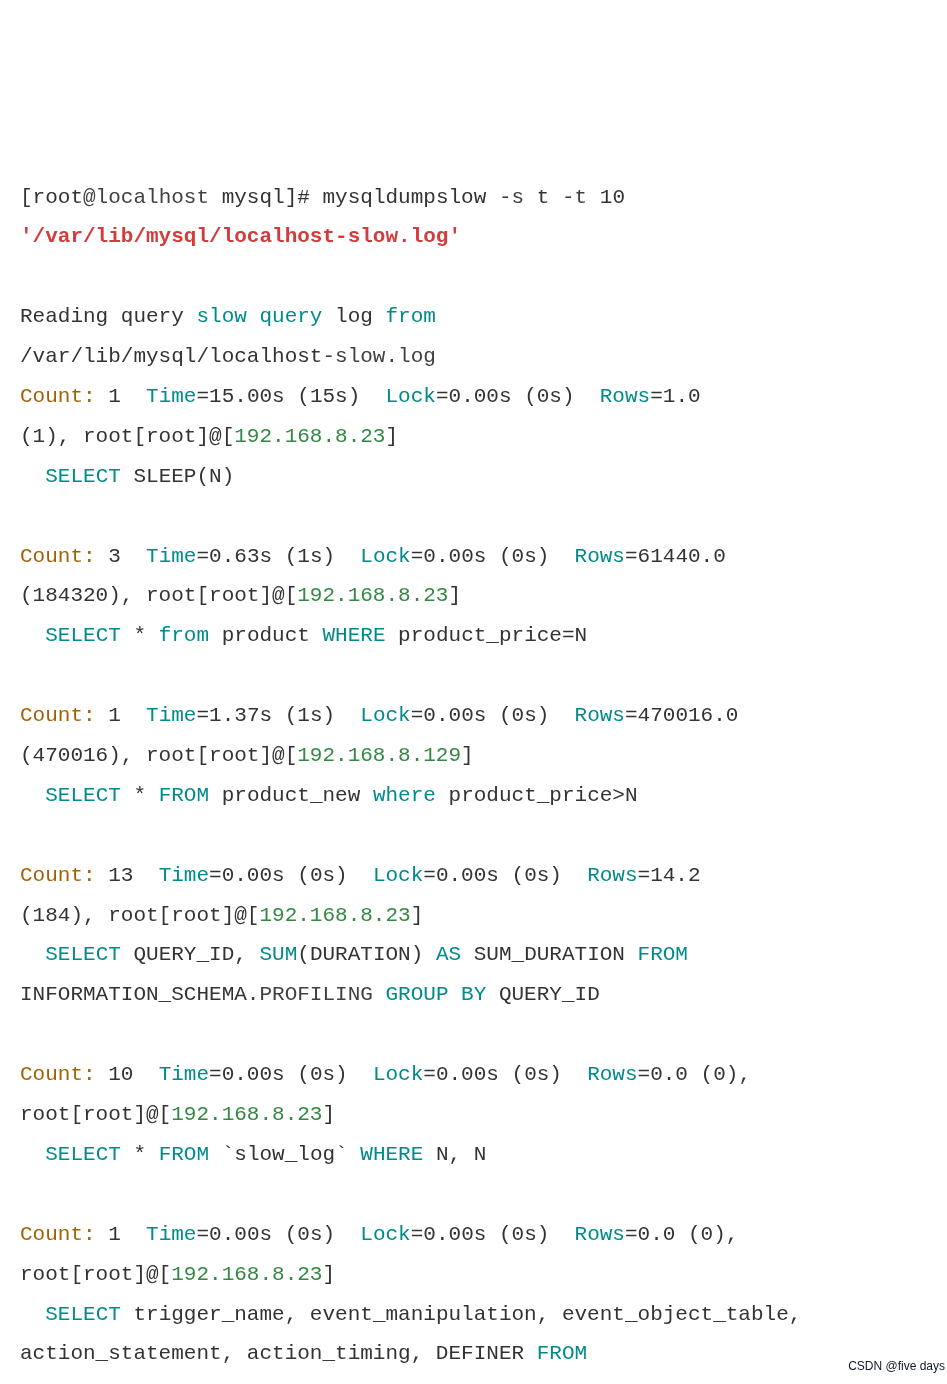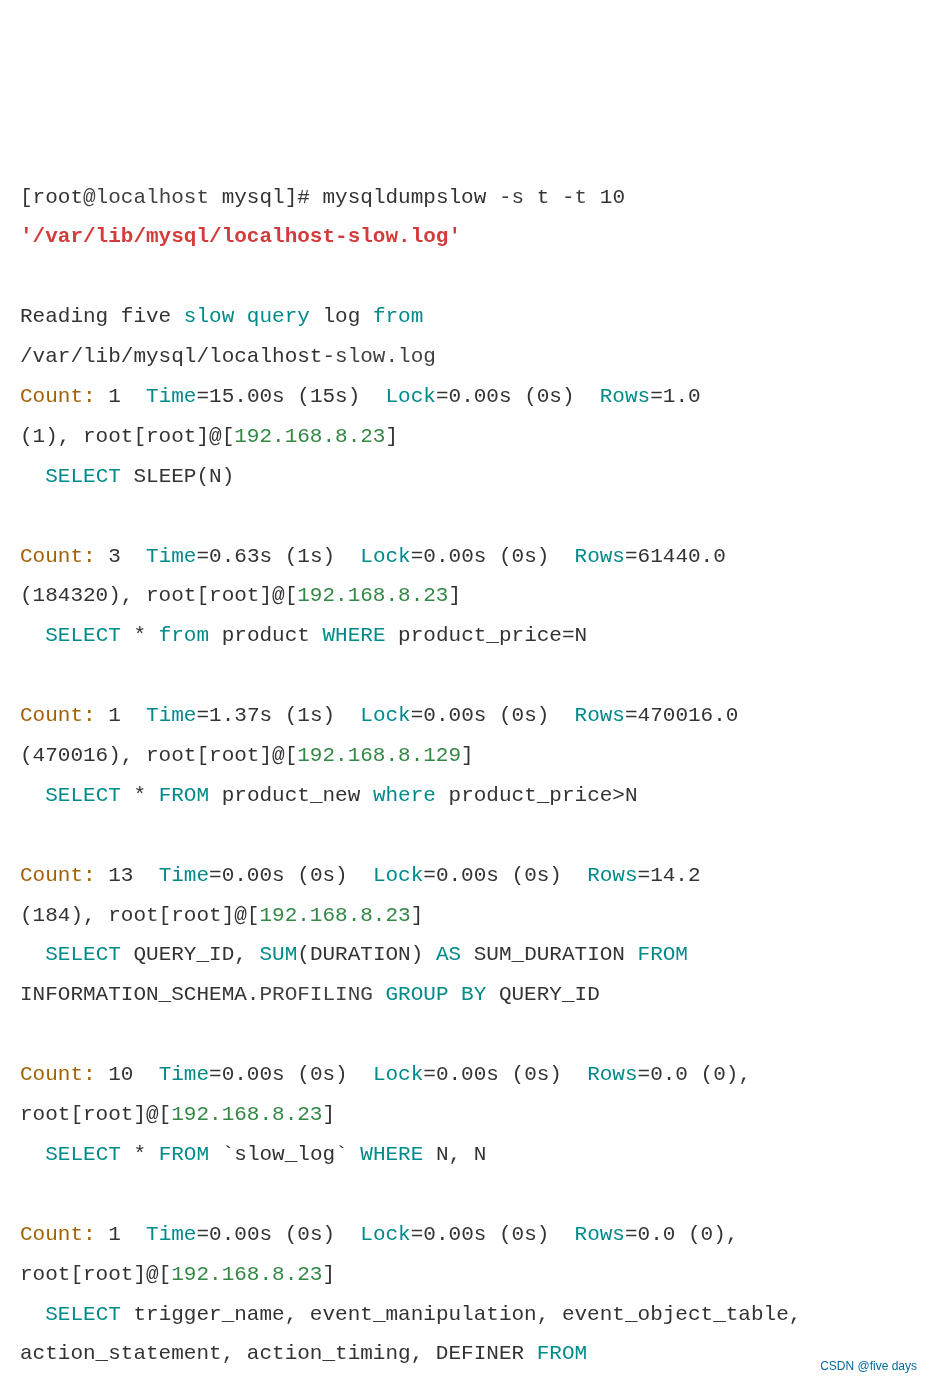--- a/index.html
+++ b/index.html
@@ -14,36 +14,36 @@
       white-space: pre-wrap;
       word-wrap: break-word;
     }
     .blue { color: #404040; }
     .teal { color: #008a8a; font-family: Liberation Mono, monospace; }
     .red { color: #d43c3c; font-weight: bold; }
     .green { color: #338844; }
     .purple { color: #a16207; }
     .footer {
       position: absolute;
-      right: 30px;
+      right: 2px;
       top: 1355px;
       font-family: Arial, sans-serif;
       font-size: 12px;
-      color: #0369a1;
+      color: #0f172a;
     }
   </style>
 </head>
 <body>
 
 
 
 <div><span>[root</span><span class="blue">@localhost</span><span> mysql</span><span>]# </span><span>mysqldumpslow </span><span class="blue">-s</span><span> t </span><span class="blue">-t</span><span> 10</span>
 <span class="red">'/var/lib/mysql/localhost-slow.log'</span>
 
-<span>Reading five </span><span class="teal">slow query</span><span> log </span><span class="teal">from</span>
+<span>Reading query </span><span class="teal">slow query</span><span> log </span><span class="teal">from</span>
 <span>/var/lib/mysql/localhost</span><span class="blue">-slow</span><span class="blue">.log</span>
 <span class="purple">Count:</span><span> 1  </span><span class="teal">Time</span><span>=15.00s (15s)  </span><span class="teal">Lock</span><span>=0.00s (0s)  </span><span class="teal">Rows</span><span>=1.0</span>
 <span>(1), root[root]@[</span><span class="green">192.168.8.23</span><span>]</span>
   <span class="teal">SELECT</span><span> SLEEP(N)</span>
 
 <span class="purple">Count:</span><span> 3  </span><span class="teal">Time</span><span>=0.63s (1s)  </span><span class="teal">Lock</span><span>=0.00s (0s)  </span><span class="teal">Rows</span><span>=61440.0</span>
 <span>(184320), root[root]@[</span><span class="green">192.168.8.23</span><span>]</span>
   <span class="teal">SELECT</span><span> * </span><span class="teal">from</span><span> product </span><span class="teal">WHERE</span><span> product_price=N</span>
 
 <span class="purple">Count:</span><span> 1  </span><span class="teal">Time</span><span>=1.37s (1s)  </span><span class="teal">Lock</span><span>=0.00s (0s)  </span><span class="teal">Rows</span><span>=470016.0</span>

